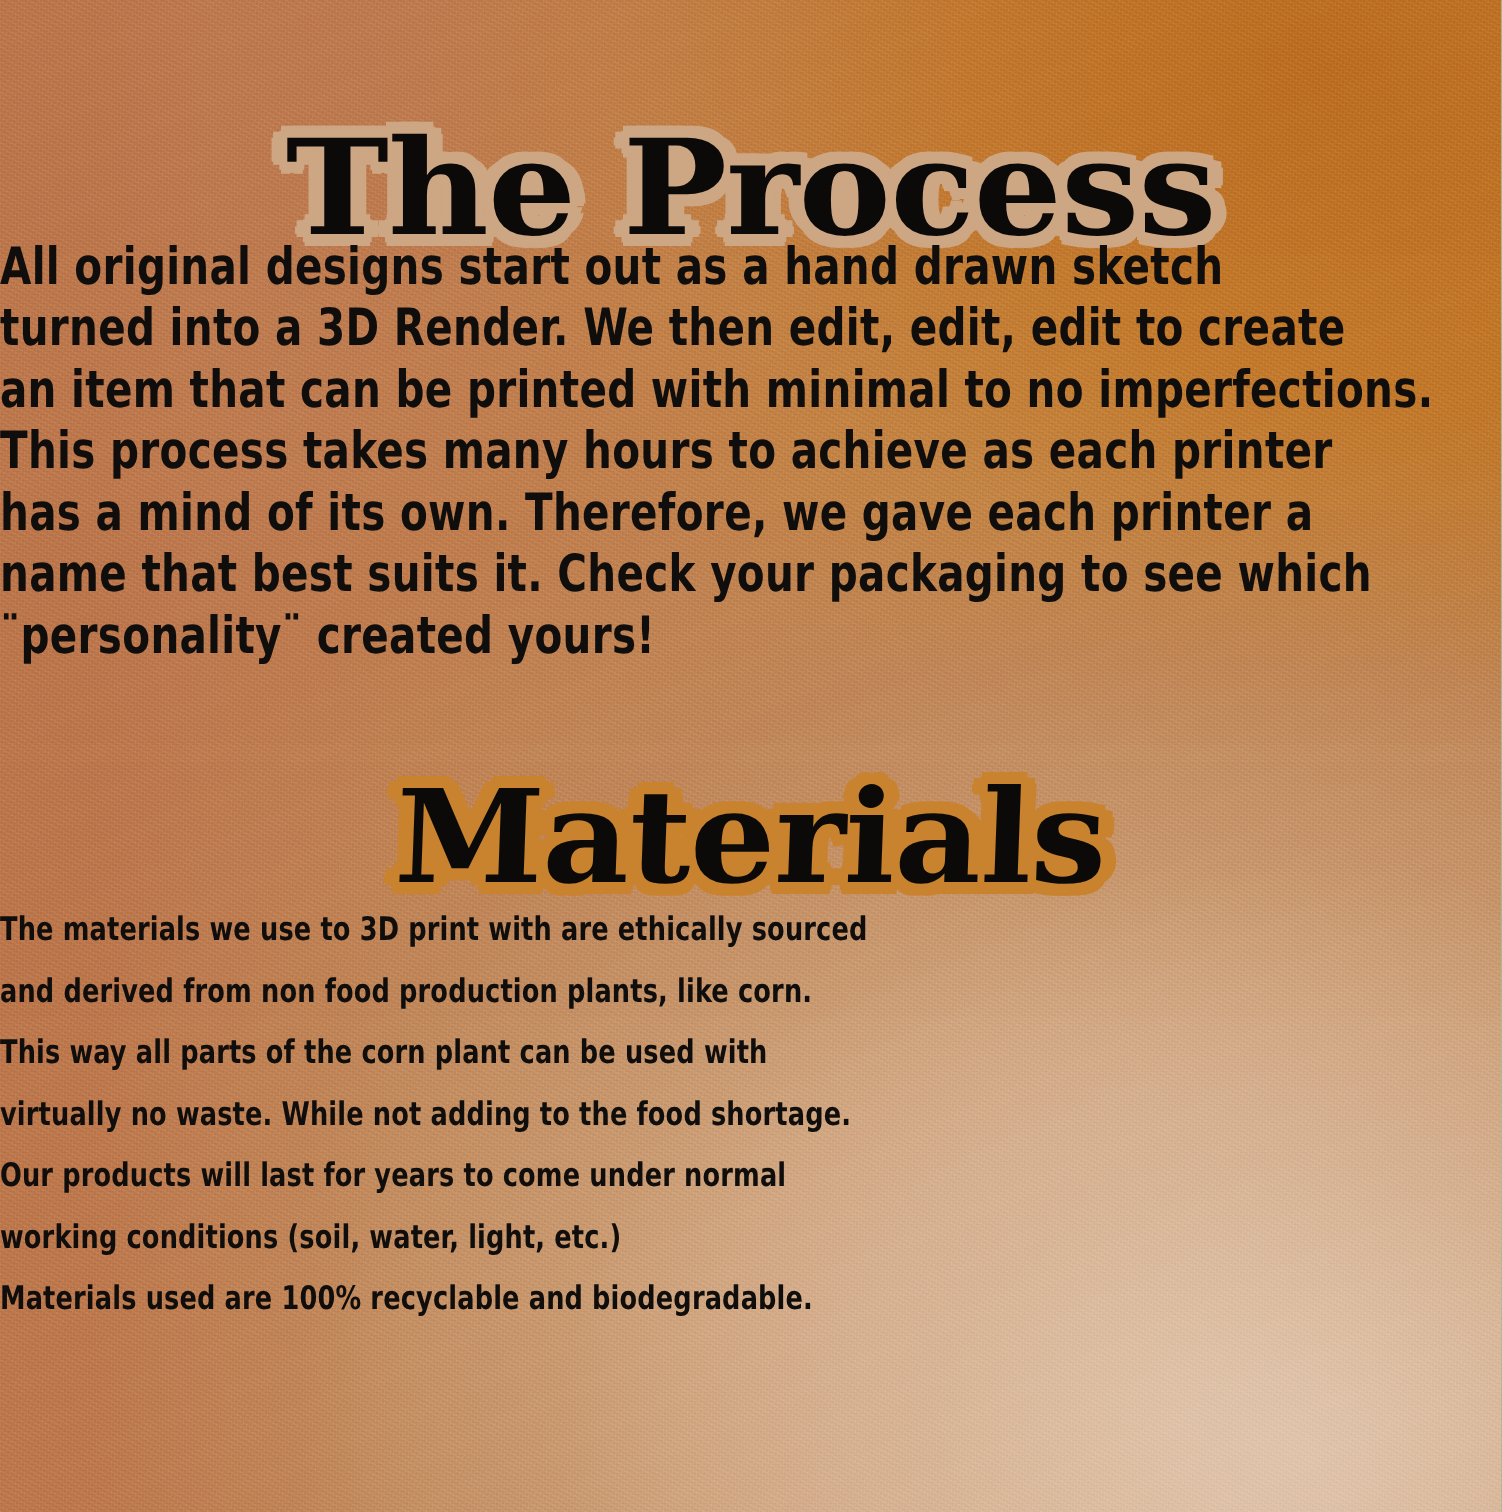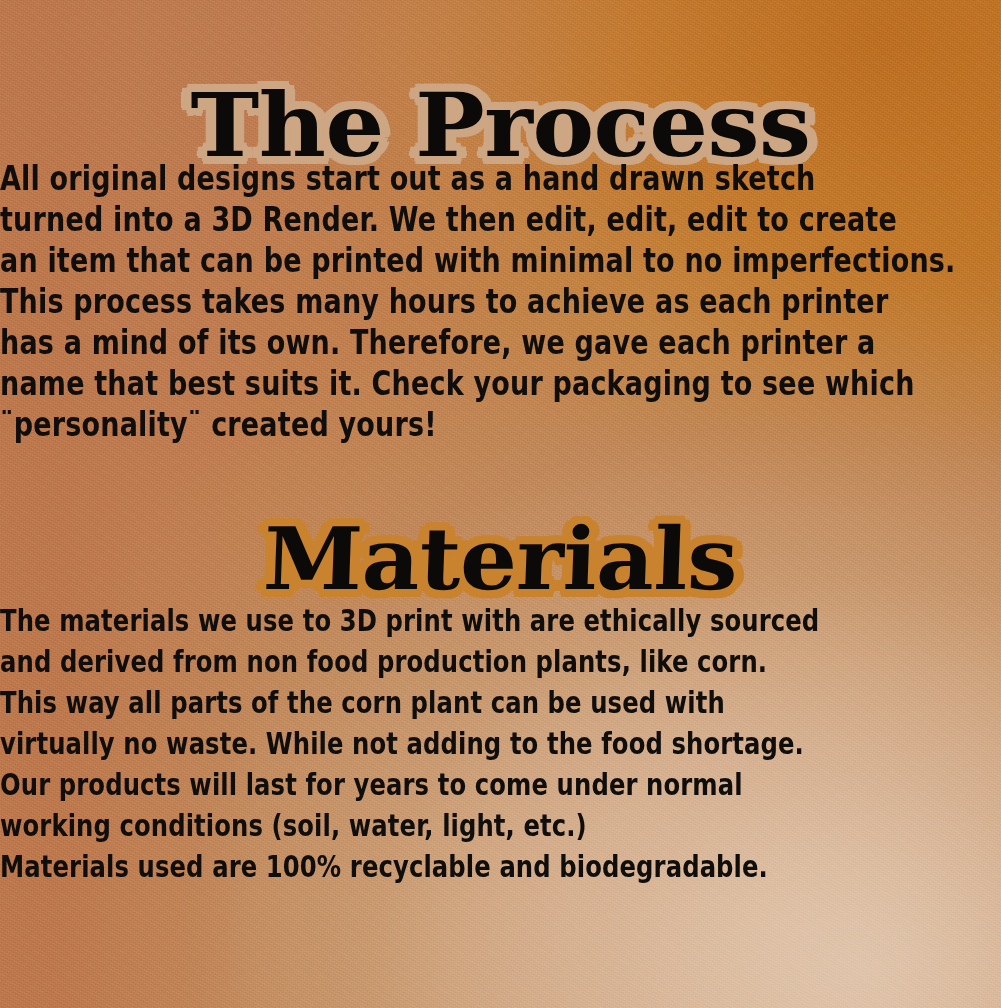--- a/index.html
+++ b/index.html
@@ -102,21 +102,21 @@
     transform-origin:center center;
   }
   #process-body{
     top:158px;
     font-size:30px;
     line-height:41px;
     letter-spacing:0.2px;
   }
   #materials-body{
     top:600px;
-    font-size:27px;
+    font-size:19px;
     line-height:41px;
     letter-spacing:0.1px;
   }
 </style>
 </head>
 <body>
 
 <div id="poster">
 
   <div class="bg-layer bg-base"></div>

